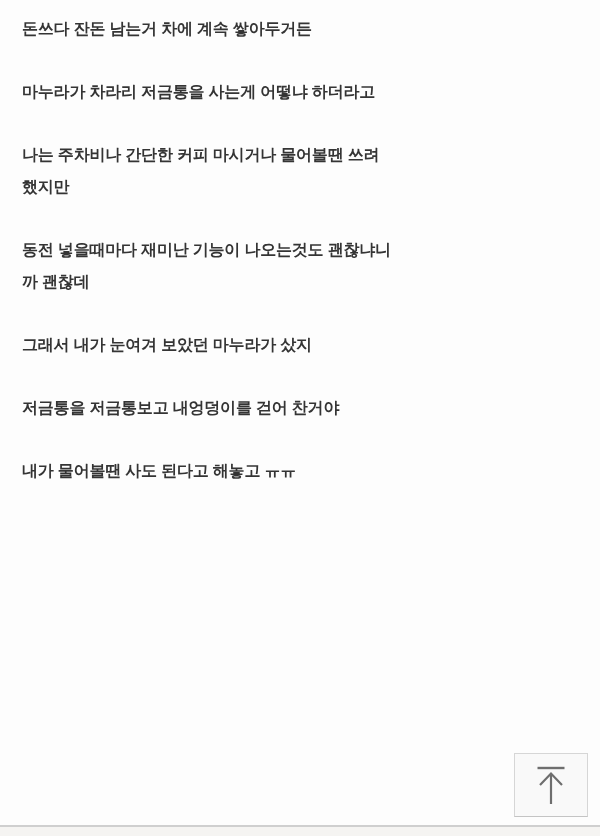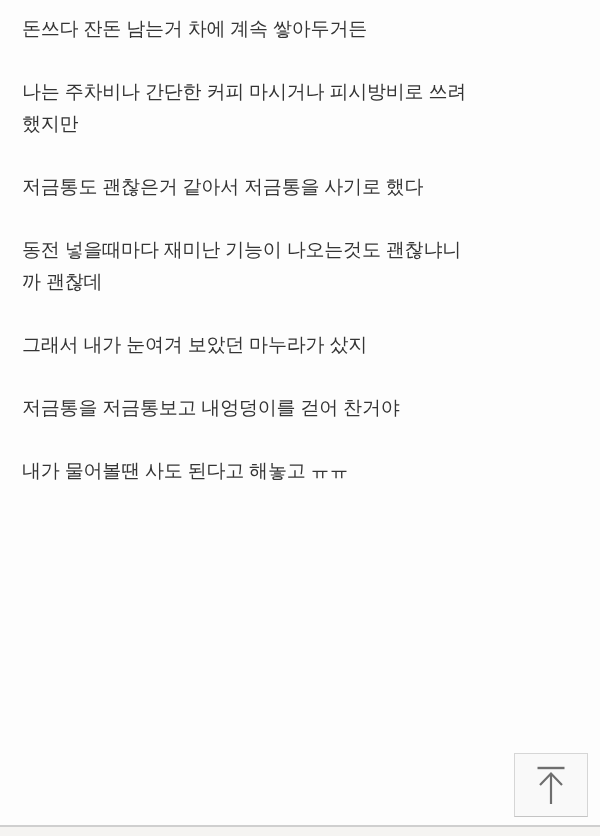--- a/index.html
+++ b/index.html
@@ -11,28 +11,28 @@
   body {
     position: relative;
     background: #fdfdfd;
     font-family: "Liberation Sans", "DejaVu Sans", sans-serif;
   }
   .post-body {
     padding: 13px 22px 0 22px;
     overflow: hidden;
   }
   .post-body p {
-    font-size: 19px;
+    font-size: 16px;
     line-height: 32px;
     color: #343434;
     letter-spacing: -0.2px;
     white-space: pre-line;
     word-break: break-all;
     margin-bottom: 31px;
-    font-weight: 400;
+    font-weight: 700;
   }
   .scroll-top-btn {
     position: absolute;
     right: 12px;
     bottom: 19px;
     width: 74px;
     height: 64px;
     background: #f9f9f9;
     border: 1px solid #d6d6d6;
     border-bottom-color: #c4c4c4;
@@ -52,23 +52,23 @@
     background: #f5f4f2;
     border-top: 2px solid #cfcfcf;
   }
 </style>
 </head>
 <body>
 
 <main>
   <article class="post-body">
     <p>돈쓰다 잔돈 남는거 차에 계속 쌓아두거든</p>
-    <p>나는 주차비나 간단한 커피 마시거나 피시방비로 쓰려
+    <p>마누라가 차라리 저금통을 사는게 어떻냐 하더라고</p>
+    <p>나는 주차비나 간단한 커피 마시거나 물어볼땐 쓰려
 했지만</p>
-    <p>저금통도 괜찮은거 같아서 저금통을 사기로 했다</p>
     <p>동전 넣을때마다 재미난 기능이 나오는것도 괜찮냐니
 까 괜찮데</p>
     <p>그래서 내가 눈여겨 보았던 마누라가 샀지</p>
     <p>저금통을 저금통보고 내엉덩이를 걷어 찬거야</p>
     <p>내가 물어볼땐 사도 된다고 해놓고 ㅠㅠ</p>
   </article>
 
   <button class="scroll-top-btn">
     <span>
       <svg width="30" height="42" viewBox="0 0 30 42" fill="none" xmlns="http://www.w3.org/2000/svg">

